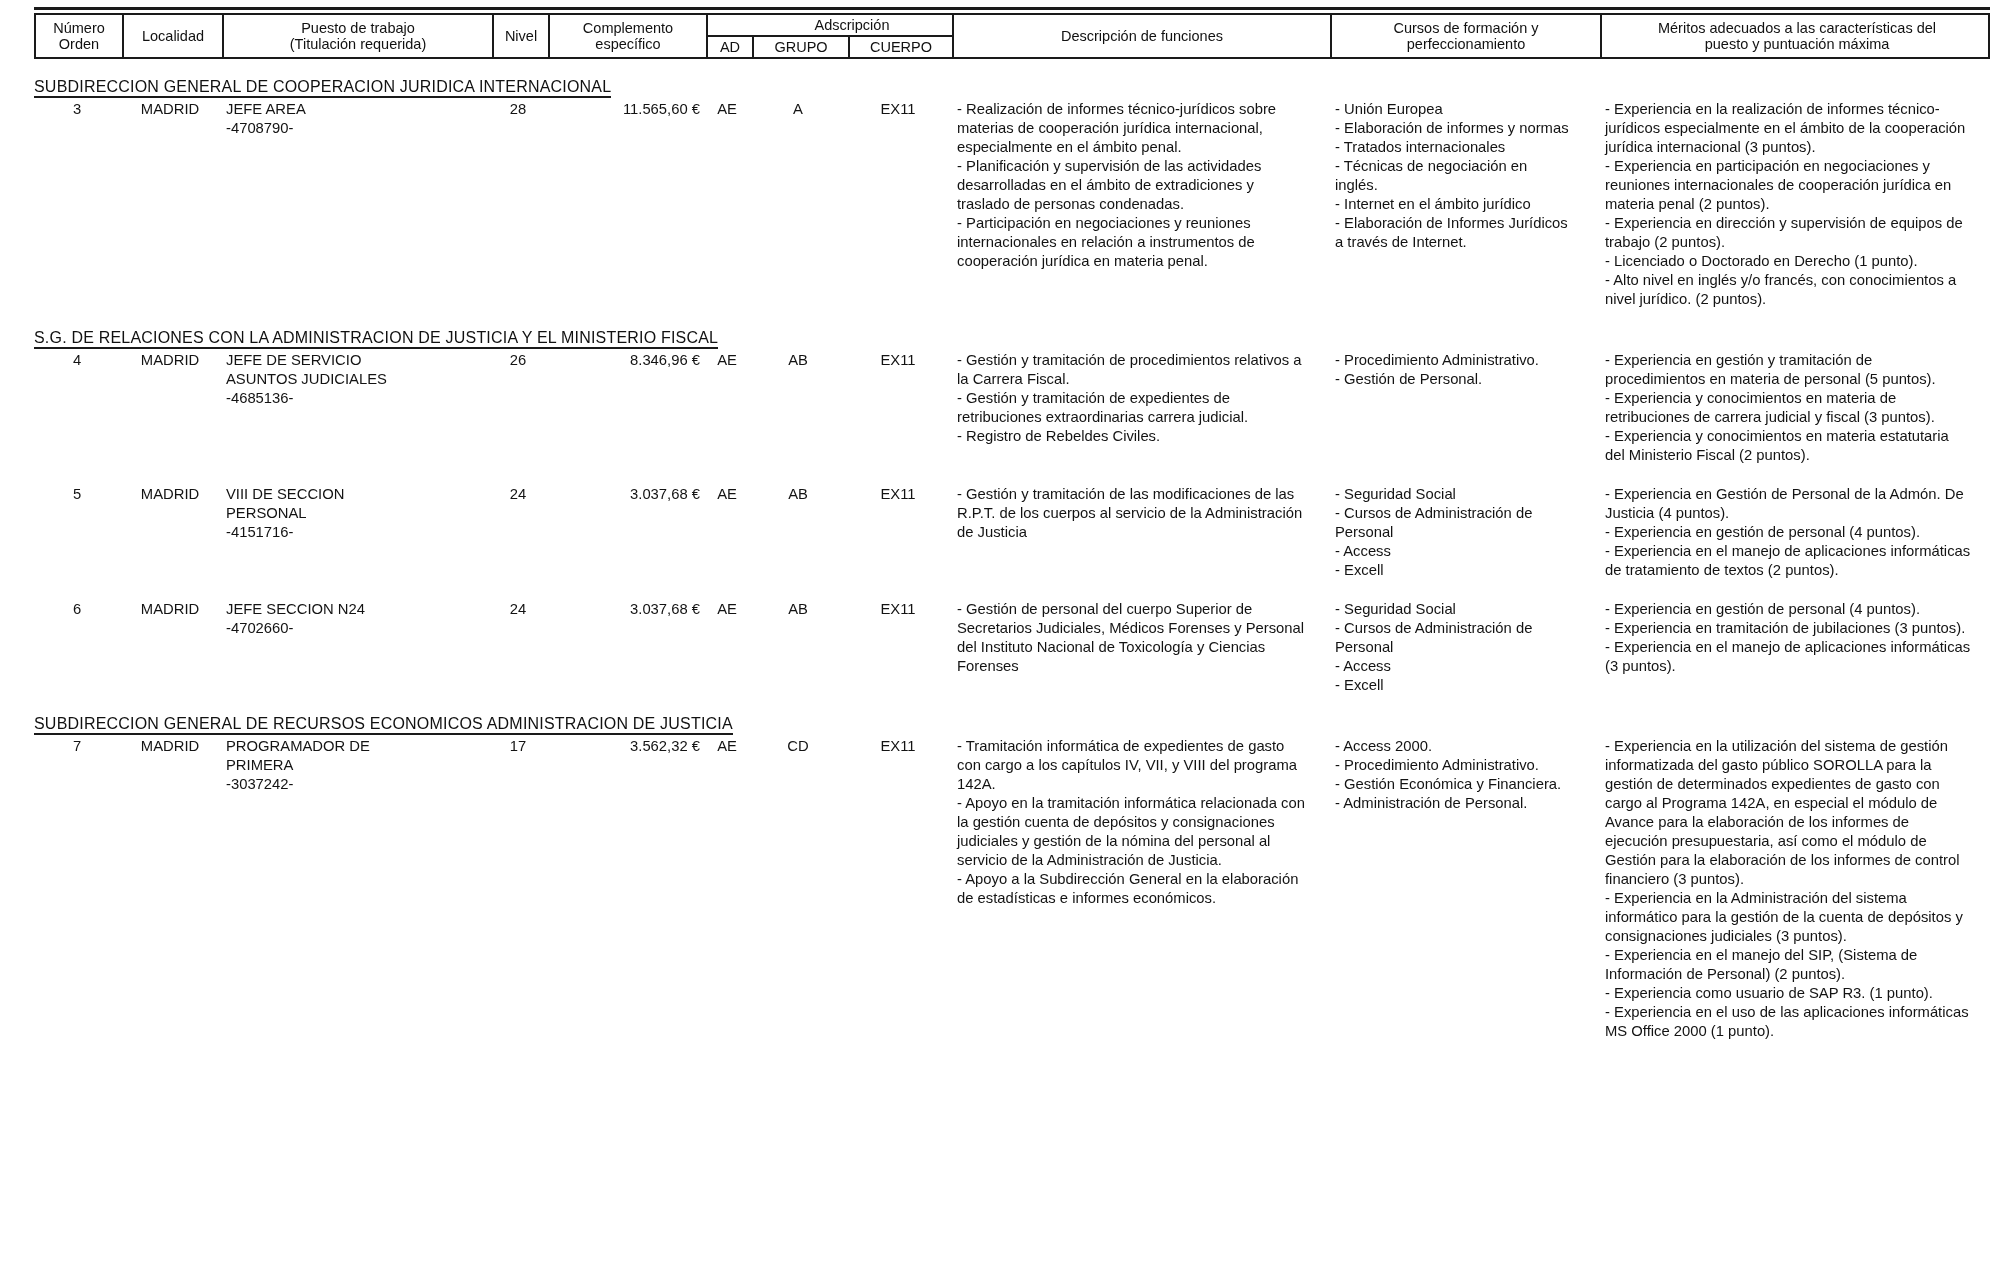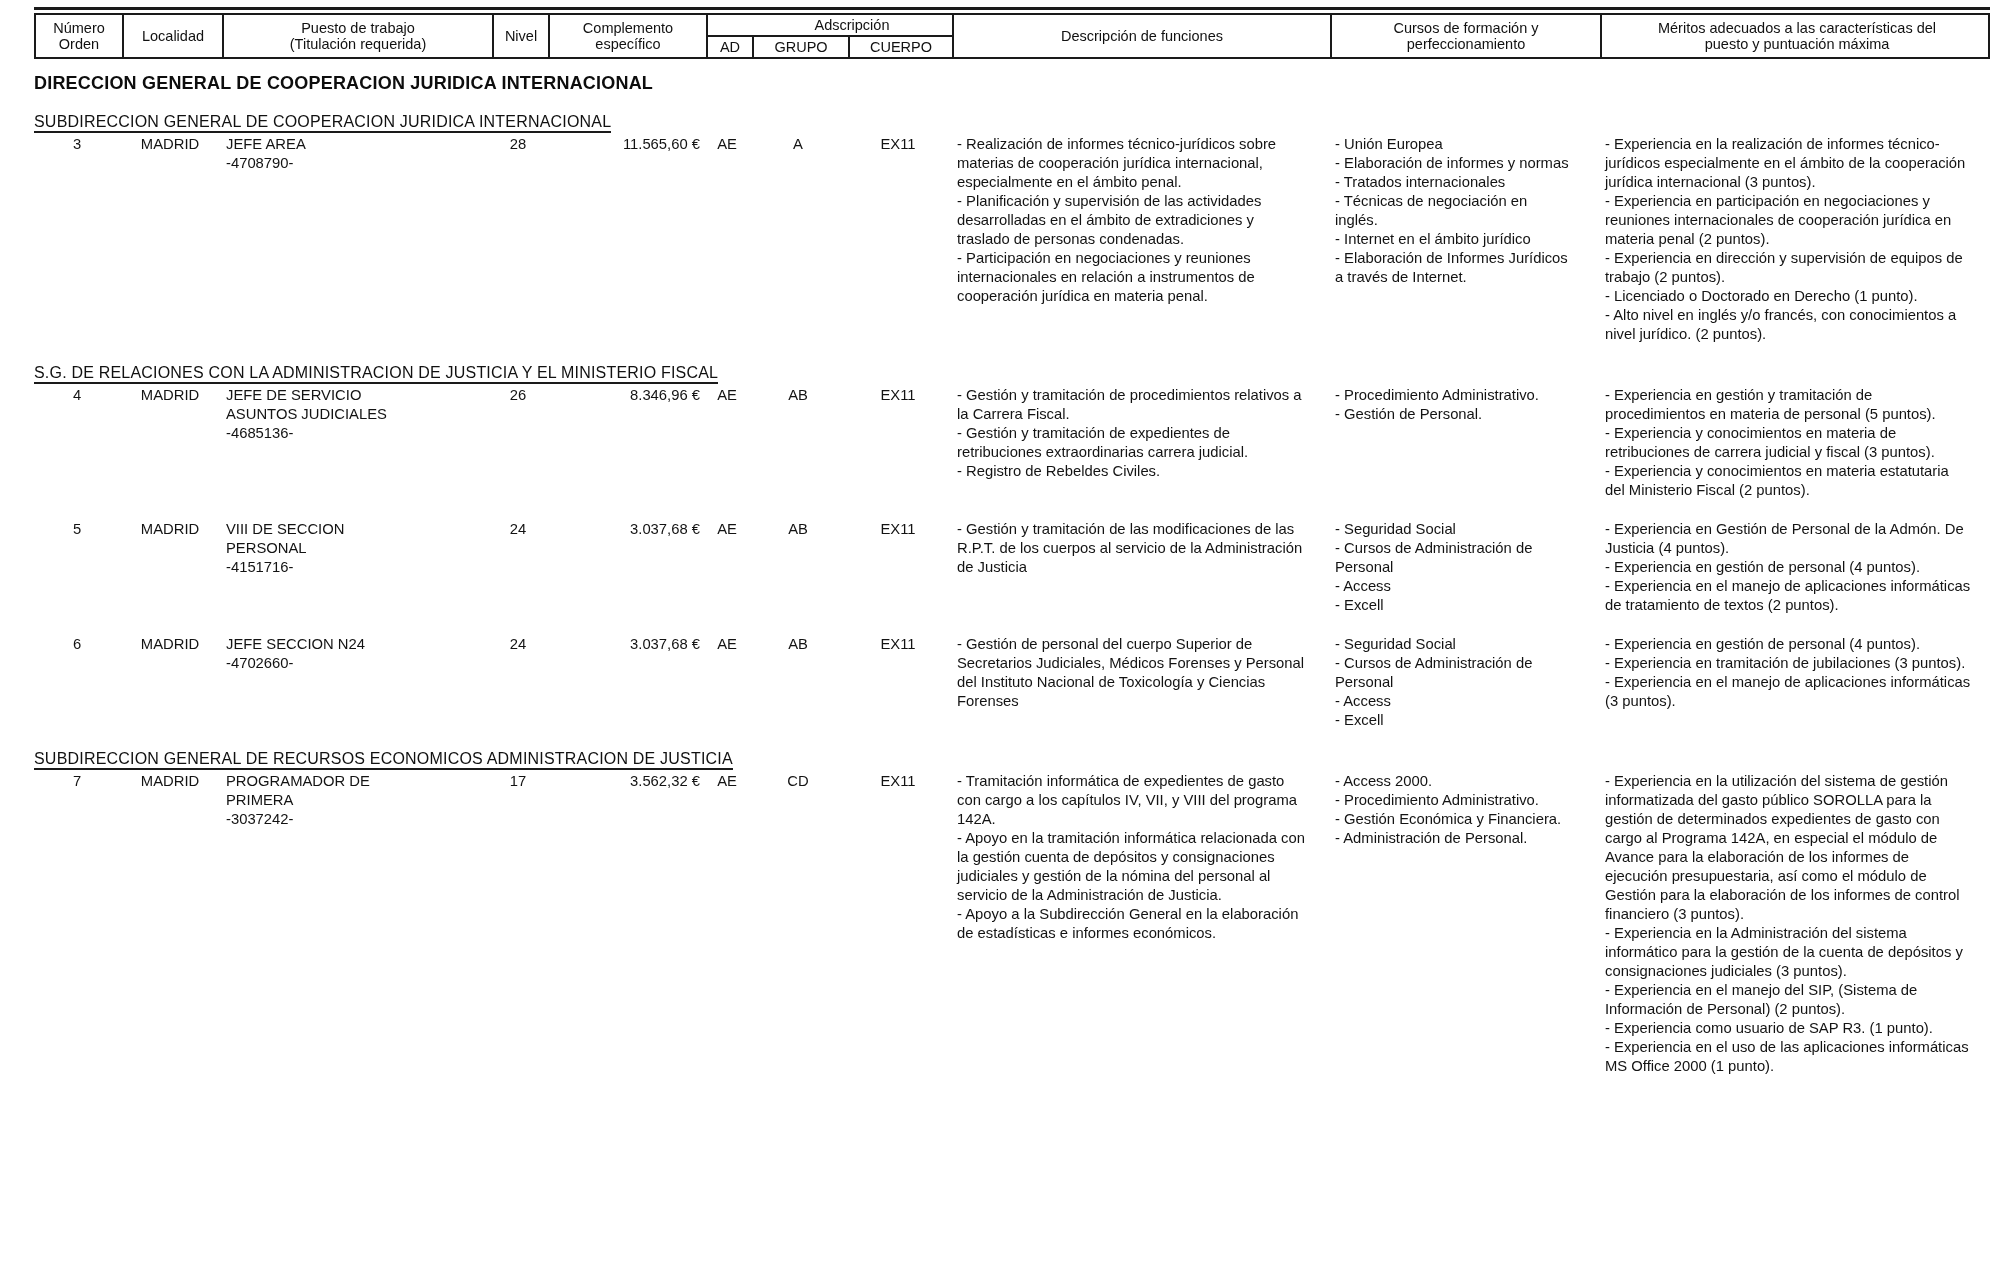--- a/index.html
+++ b/index.html
@@ -95,21 +95,20 @@
       <div>Cursos de formación y</div>
       <div>perfeccionamiento</div>
     </div>
     <div class="hcell">
       <div>Méritos adecuados a las características del</div>
       <div>puesto y puntuación máxima</div>
     </div>
   </div>
 
   <div class="doc-body" id="doc-body">
-      <div class="sect-title">DIRECCION GENERAL DE COOPERACION JURIDICA INTERNACIONAL</div>
       <div class="sub-title"><span>SUBDIRECCION GENERAL DE COOPERACION JURIDICA INTERNACIONAL</span></div>
       <div class="trow">
     <div class="cell ctr c-num">3</div>
     <div class="cell ctr c-loc">MADRID</div>
     <div class="cell c-puesto">
           <div class="para">JEFE AREA</div>
           <div class="para">-4708790-</div>
         </div>
     <div class="cell ctr c-nivel">28</div>
     <div class="cell rgt c-comp">11.565,60 €</div>

